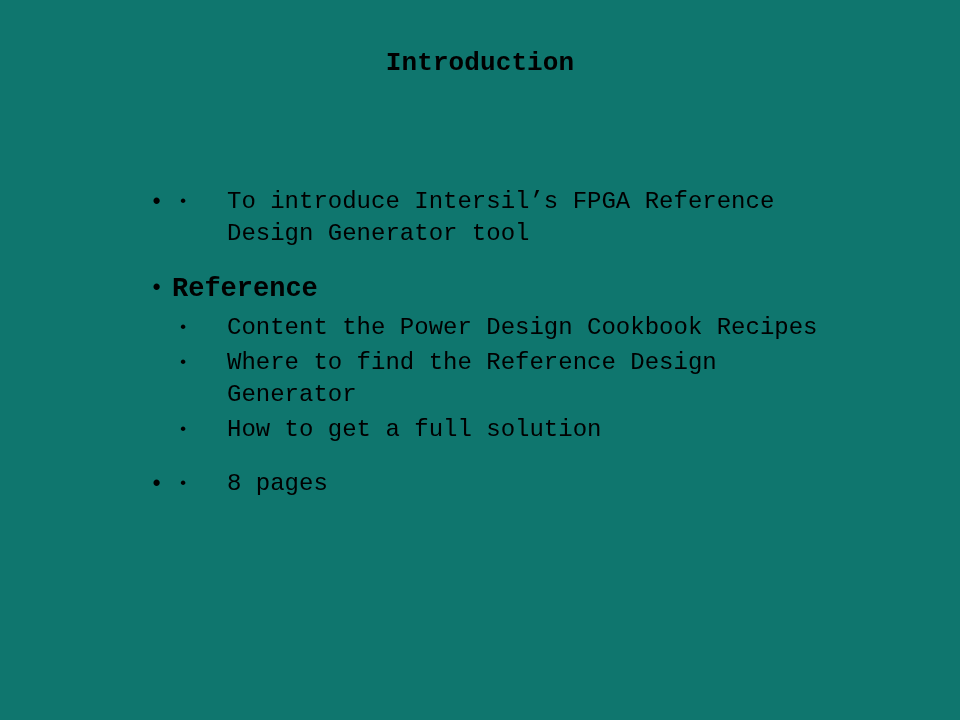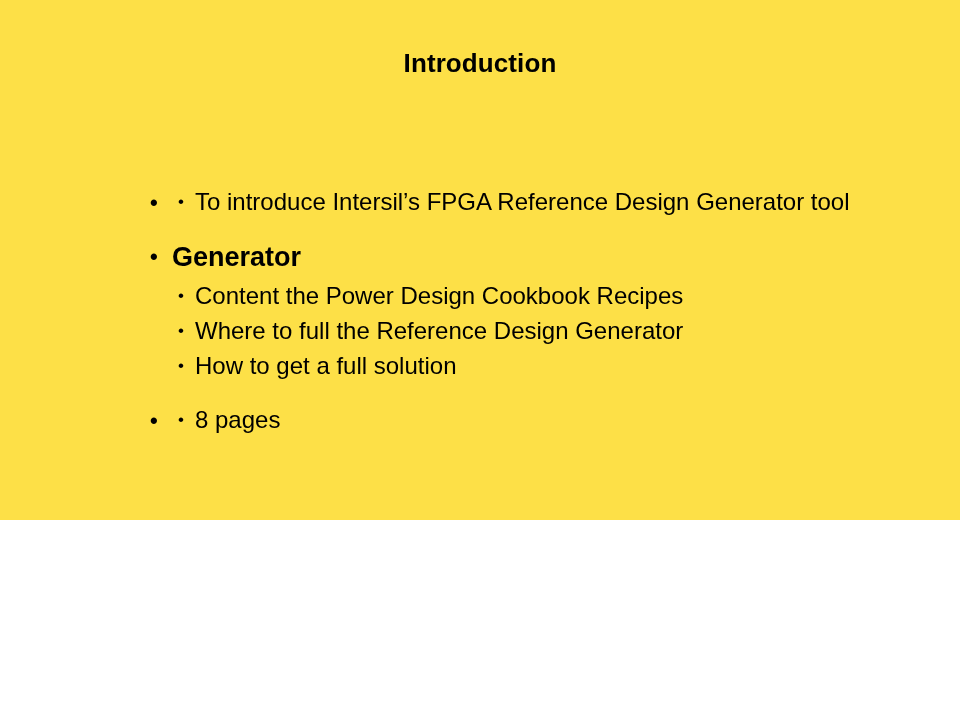--- a/index.html
+++ b/index.html
@@ -3,24 +3,24 @@
 <meta charset="utf-8">
 <style>
   html, body {
     margin: 0;
     padding: 0;
     background: #ffffff;
   }
   .slide {
     position: relative;
     width: 960px;
-    height: 520px;
-    background: #fde047;
+    height: 720px;
+    background: #0f766e;
     overflow: hidden;
-    font-family: Liberation Sans, sans-serif;
+    font-family: Liberation Mono, monospace;
     color: #000000;
     -webkit-font-smoothing: antialiased;
   }
 
   
   .slide-title {
     position: absolute;
     left: 0;
     top: 48px;
     width: 960px;
@@ -84,20 +84,21 @@
   }
   .lvl2 .bullet {
     position: absolute;
     left: 28px;
     top: 0;
     font-size: 17px;
     line-height: 32px;
   }
   .lvl2-text {
     display: block;
+    margin-left: 32px;
   }
 
   
   .group-purpose .lvl2 {
     max-width: 660px;
   }
 </style>
 </head>
 <body>
 
@@ -115,30 +116,30 @@
         <div class="lvl2">
           <span class="bullet">•</span>
           <span class="lvl2-text">To introduce Intersil’s FPGA Reference Design Generator tool</span>
         </div>
       </div>
     </div>
 
     <div class="group group-objectives">
       <div class="lvl1">
         <span class="bullet">•</span>
-        <span>Generator</span>
+        <span>Reference</span>
       </div>
       <div class="lvl2-list">
         <div class="lvl2">
           <span class="bullet">•</span>
           <span class="lvl2-text">Content the Power Design Cookbook Recipes</span>
         </div>
         <div class="lvl2">
           <span class="bullet">•</span>
-          <span class="lvl2-text">Where to full the Reference Design Generator</span>
+          <span class="lvl2-text">Where to find the Reference Design Generator</span>
         </div>
         <div class="lvl2">
           <span class="bullet">•</span>
           <span class="lvl2-text">How to get a full solution</span>
         </div>
       </div>
     </div>
 
     <div class="group group-content">
       <div class="lvl1">

